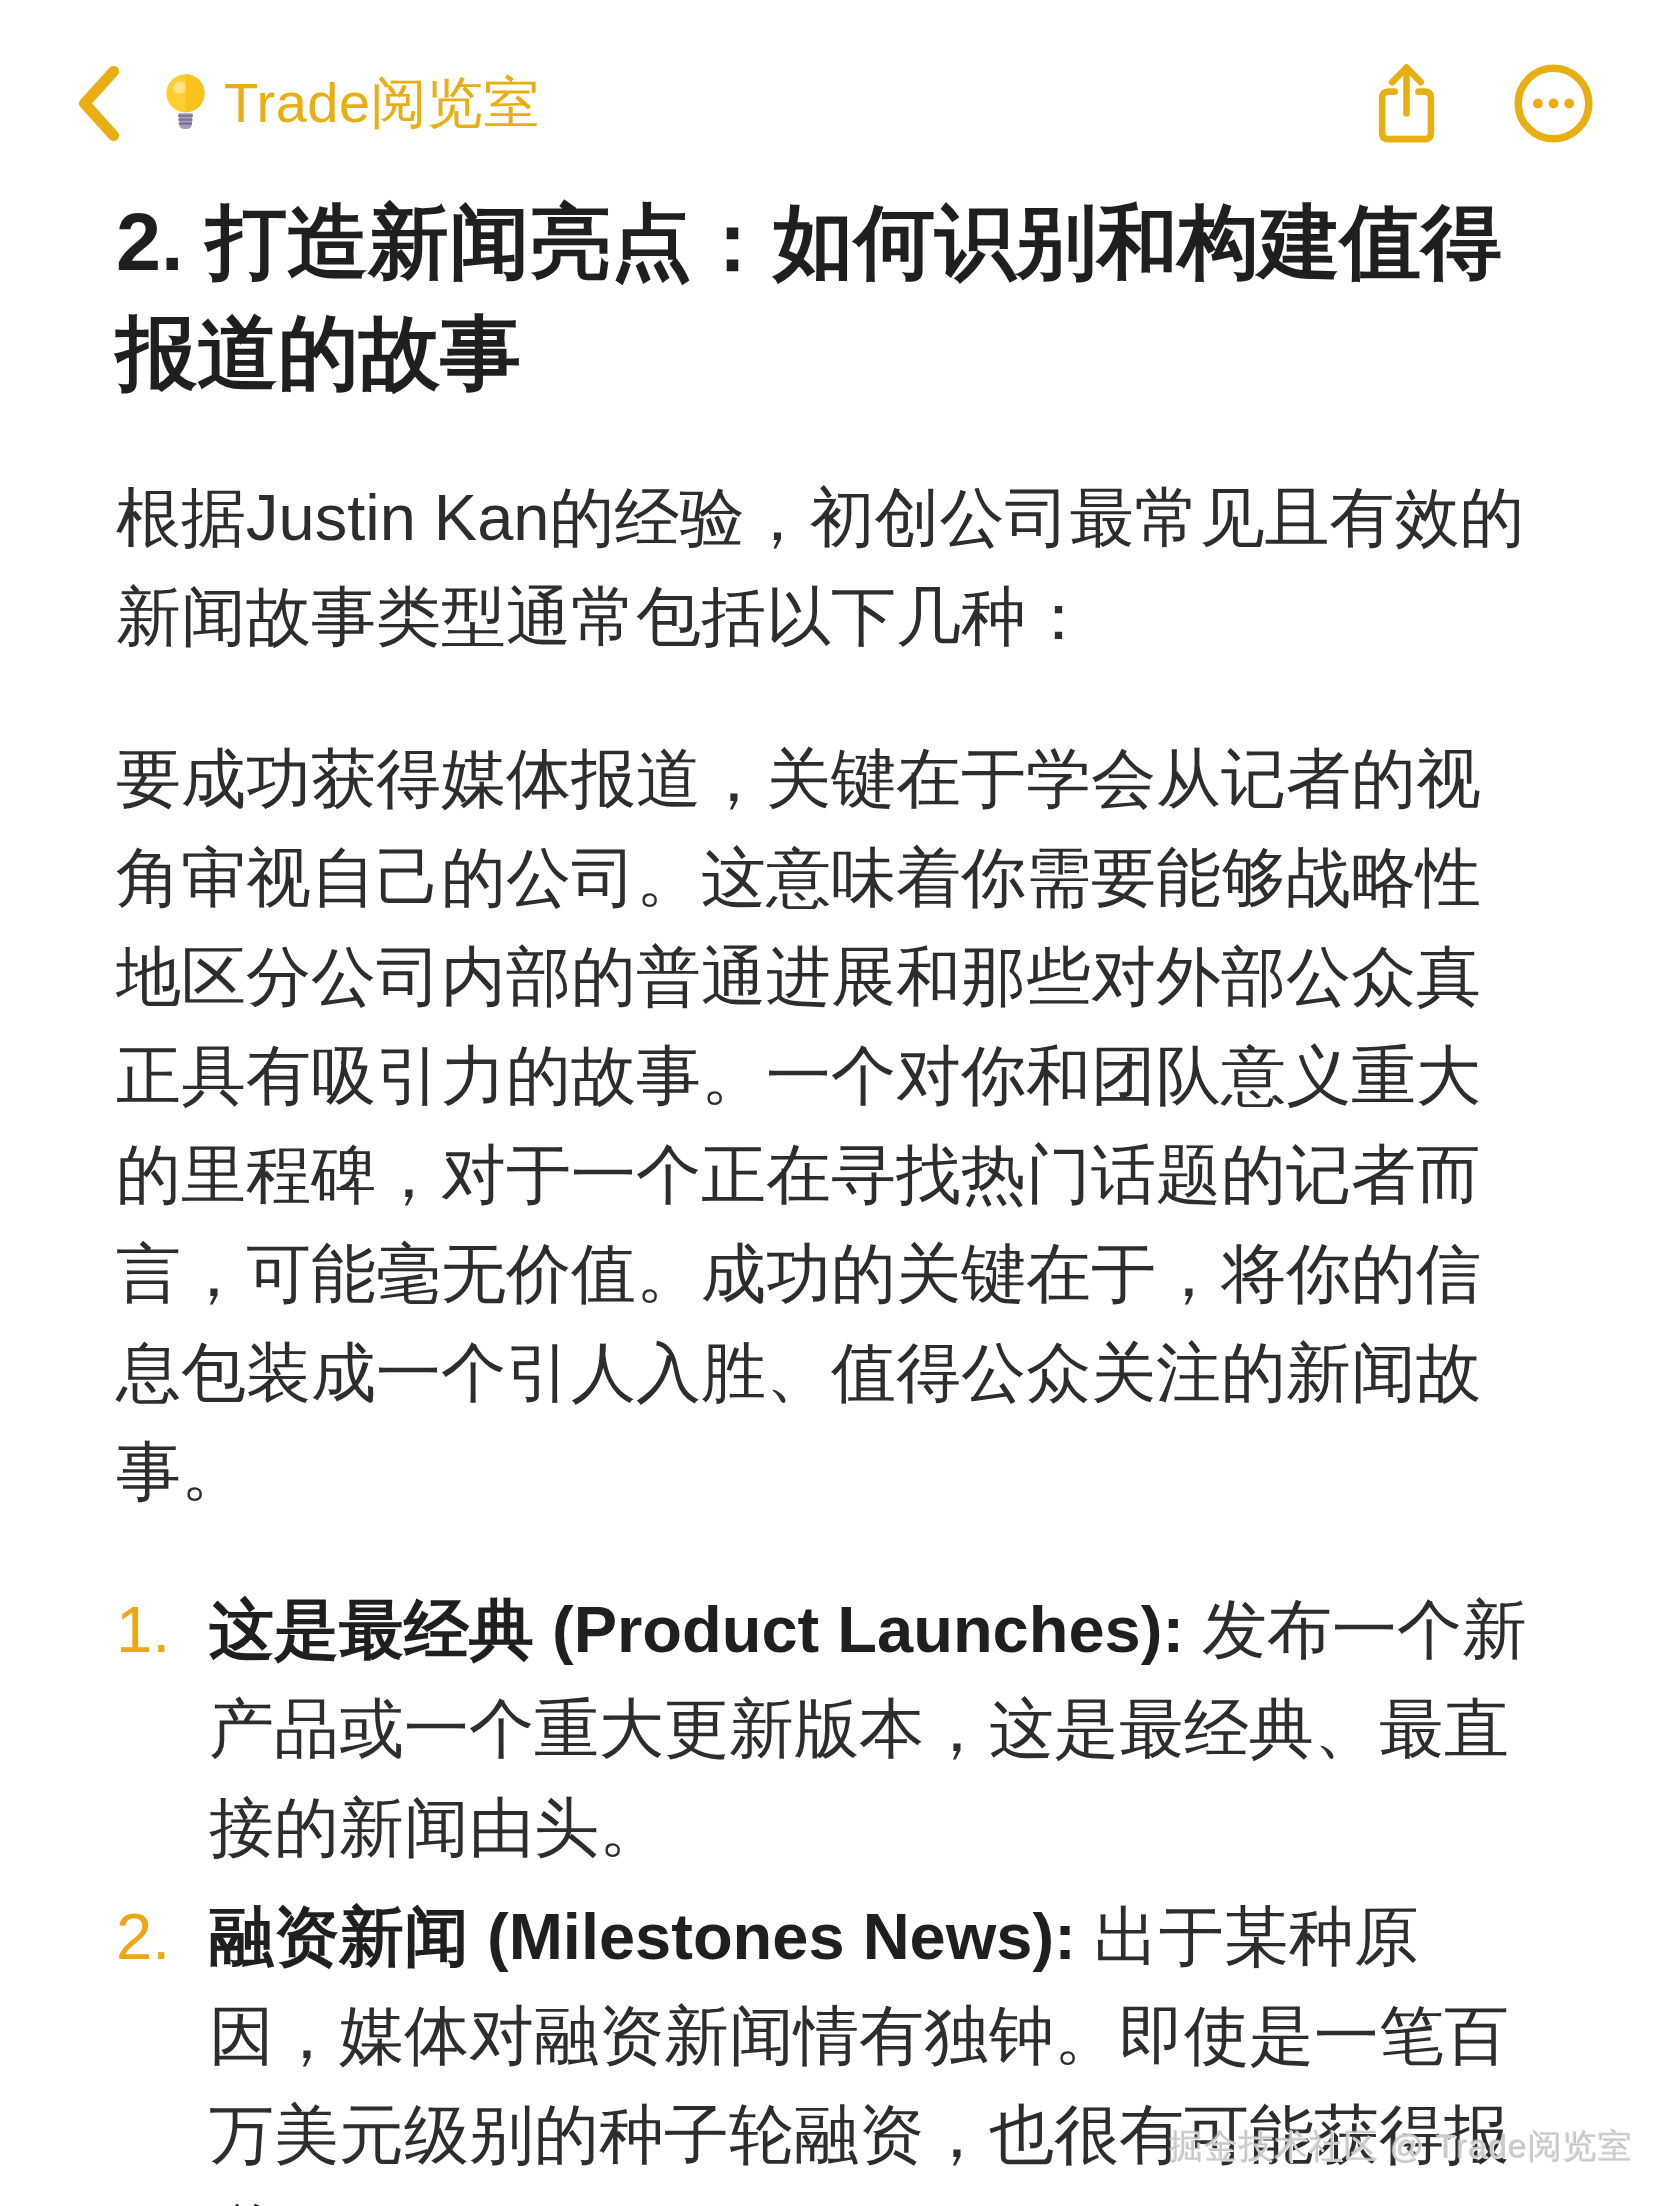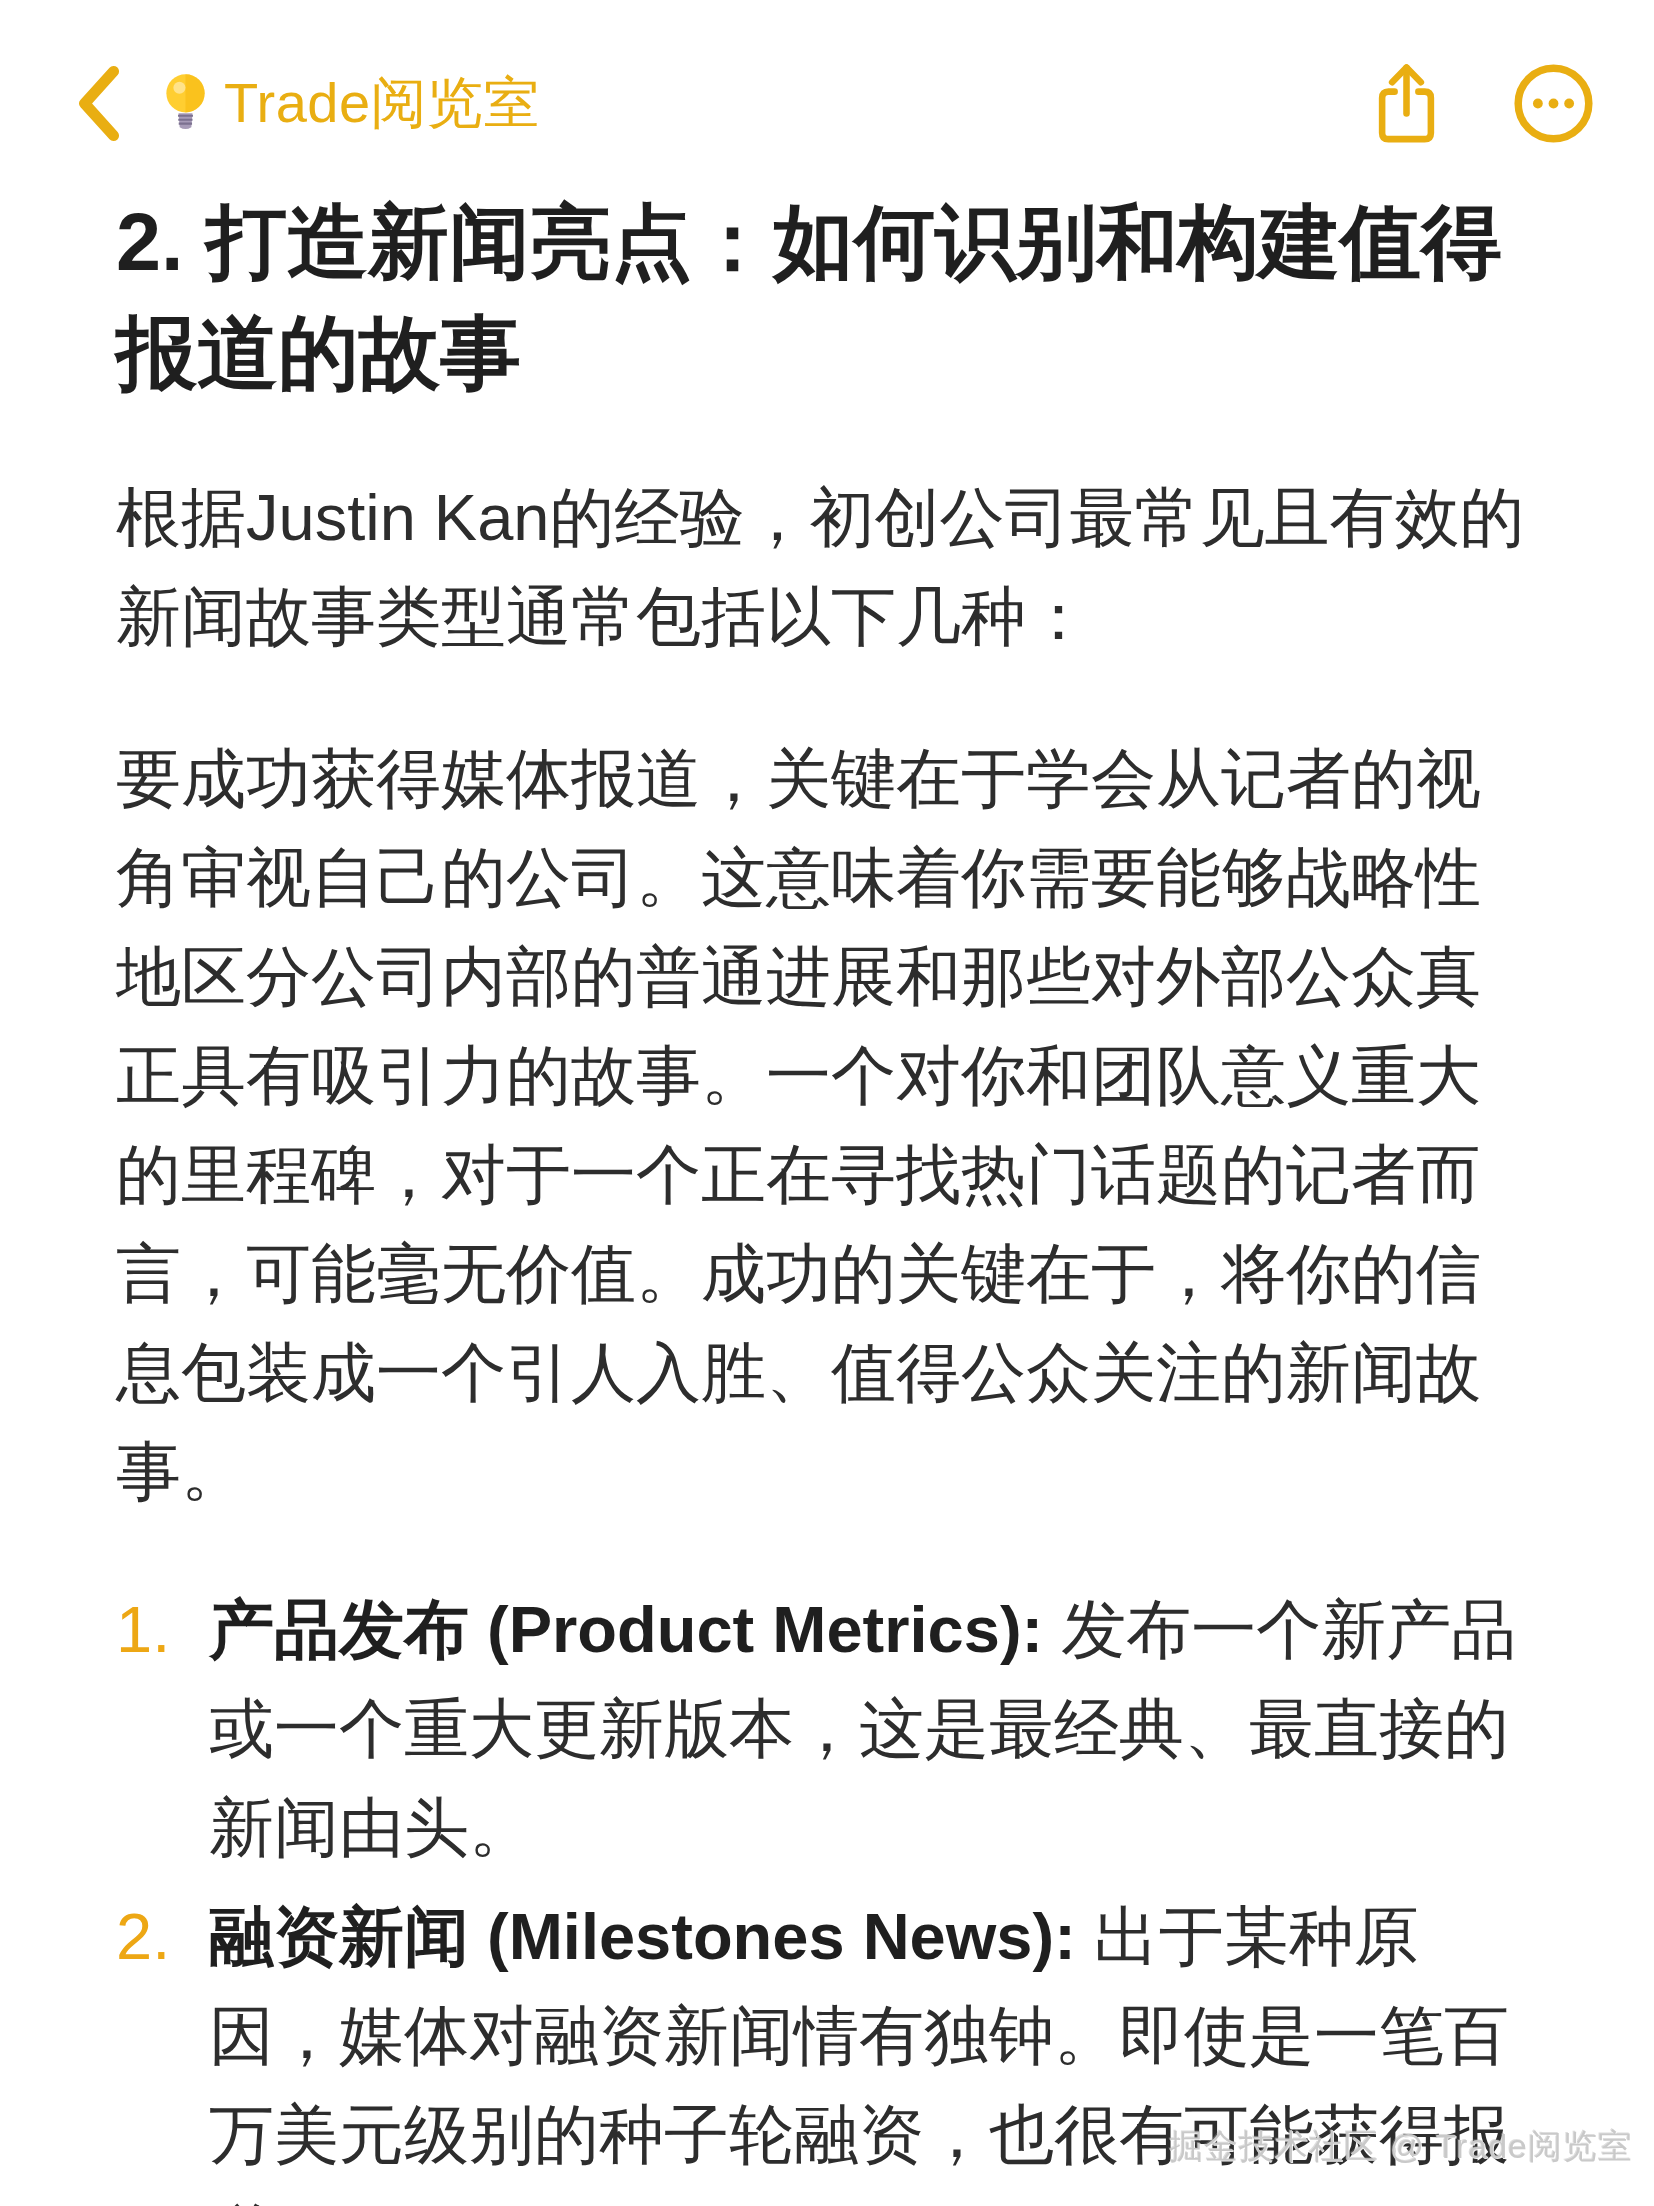--- a/index.html
+++ b/index.html
@@ -143,21 +143,21 @@
 
 <main class="article">
   <h1>2. 打造新闻亮点：如何识别和构建值得报道的故事</h1>
   <div id="paragraphs">
       <p class="para">根据Justin Kan的经验，初创公司最常见且有效的新闻故事类型通常包括以下几种：</p>
       <p class="para">要成功获得媒体报道，关键在于学会从记者的视角审视自己的公司。这意味着你需要能够战略性地区分公司内部的普通进展和那些对外部公众真正具有吸引力的故事。一个对你和团队意义重大的里程碑，对于一个正在寻找热门话题的记者而言，可能毫无价值。成功的关键在于，将你的信息包装成一个引人入胜、值得公众关注的新闻故事。</p>
     </div>
   <ol class="news-list" id="news-list">
       <li>
         <span class="num">1.</span>
-        <span class="item-body"><span class="lead">产品发布 (Product Metrics):</span><span> 发布一个新产品或一个重大更新版本，这是最经典、最直接的新闻由头。</span></span>
+        <span class="item-body"><span class="lead">这是最经典 (Product Launches):</span><span> 发布一个新产品或一个重大更新版本，这是最经典、最直接的新闻由头。</span></span>
       </li>
       <li>
         <span class="num">2.</span>
         <span class="item-body"><span class="lead">融资新闻 (Milestones News):</span><span> 出于某种原因，媒体对融资新闻情有独钟。即使是一笔百万美元级别的种子轮融资，也很有可能获得报道。</span></span>
       </li>
       <li>
         <span class="num">3.</span>
         <span class="item-body"><span class="lead">可能毫无价值 (Milestones or Metrics):</span><span> 达成一</span></span>
       </li>
     </ol>

